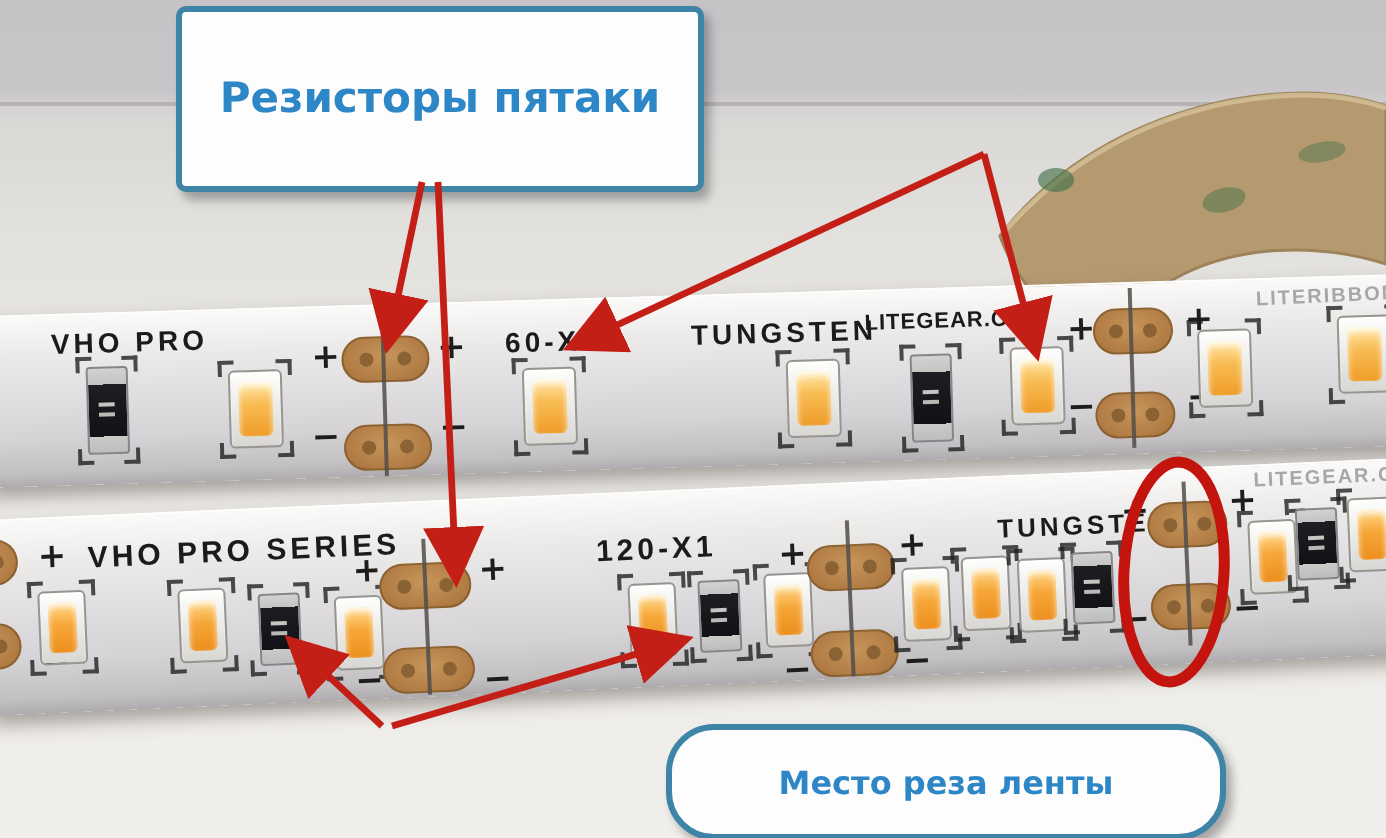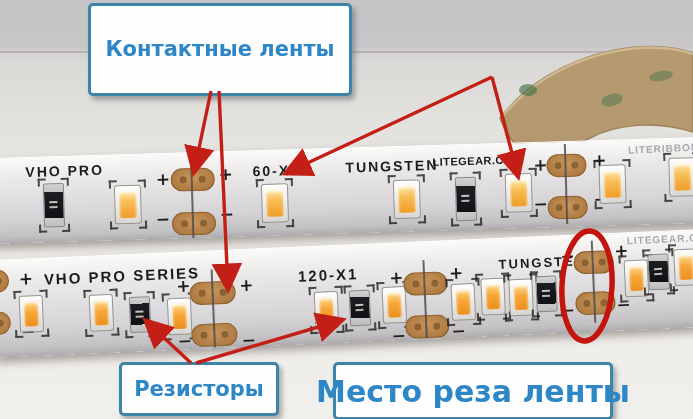--- a/index.html
+++ b/index.html
@@ -204,26 +204,23 @@
       </div>
     <div class="brk" style="left:650px;top:17px;">
         <div class="res s2"></div>
       </div>
     <div class="brk" style="left:676px;top:13px;">
         <div class="led s2"></div>
       </div>
   </div>
 
   <div class="callout" style="left:88px;top:3px;width:258px;height:87px;font-size:21px;">
-    <div class="cl">Контактные ленты</div>
-  </div>
-  <div class="callout" style="left:119px;top:362px;width:154px;height:48px;font-size:21px;">
-    <div class="cl">Резисторы</div>
-  </div>
-  <div class="callout" style="left:333px;top:362px;width:274px;height:52px;font-size:30px;">
+    <div class="cl">Резисторы пятаки</div>
+  </div>
+  <div class="callout" style="left:333px;top:362px;width:274px;height:52px;font-size:16px;border-radius:24px;">
     <div class="cl">Место реза ленты</div>
   </div>
 
   <svg class="overlay" width="693" height="419" viewBox="0 0 693 419">
     <defs>
       <marker id="ah" markerWidth="10" markerHeight="9" refX="7.5" refY="4.5" orient="auto">
         <path d="M0,0 L9,4.5 L0,9 Z" fill="#c41f16"></path>
       </marker>
     </defs>
     <g stroke="#c41f16" stroke-width="3.4" fill="none">

